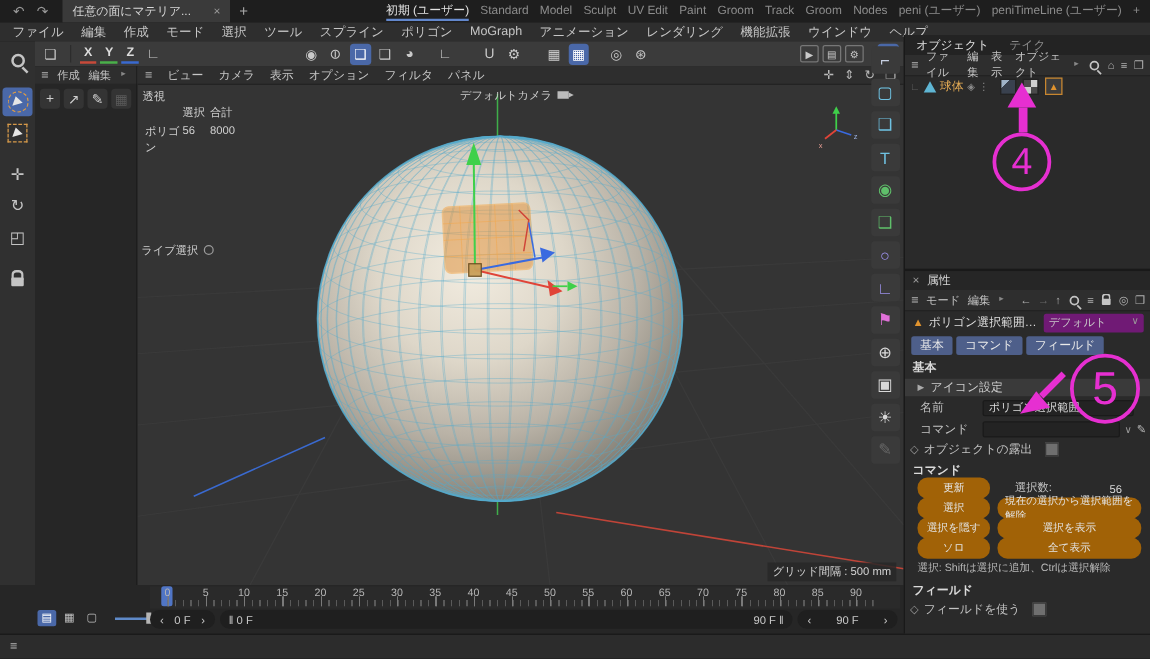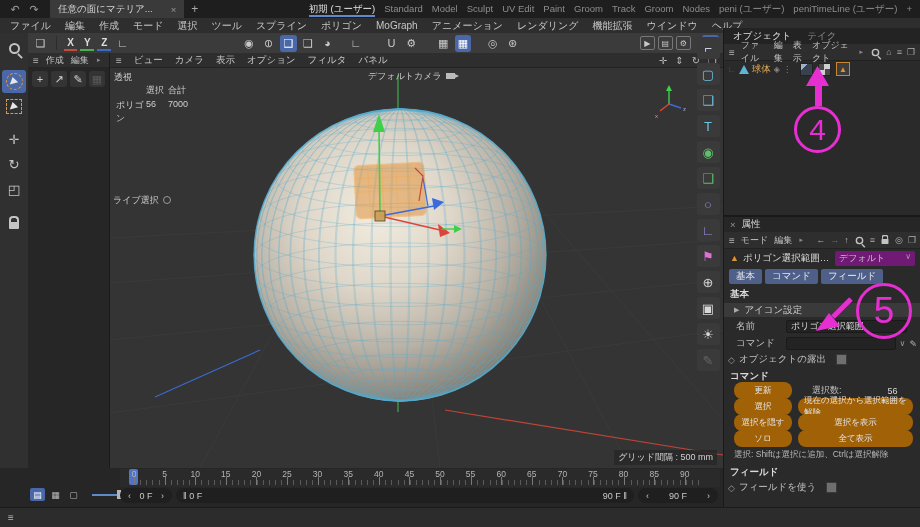--- a/index.html
+++ b/index.html
@@ -391,21 +391,21 @@
       </g>
     </svg>
     <span class="vlabel" style="left:4px;top:3px">透視</span>
     <span class="vlabel" style="left:258px;top:2px"><span>デフォルトカメラ</span><span class="ic-cam"></span></span>
     <div class="stats">
       <span></span>
       <span>選択</span>
       <span>合計</span>
       <span>ポリゴン</span>
       <span>56</span>
-      <span>7000</span>
+      <span>8000</span>
     </div>
     <span class="vlabel" style="left:3px;top:126px"><span>ライブ選択</span><span class="livesel-dot"></span></span>
     <span class="gridlbl">グリッド間隔 : 500 mm</span>
   </div>
 </div>
 
 <div id="palette">
     <span class="pico" style="color: rgb(201, 210, 228);">⌐</span>
     <span class="pico" style="color: rgb(111, 194, 226);">▢</span>
     <span class="pico" style="color: rgb(111, 194, 226);">❑</span>

